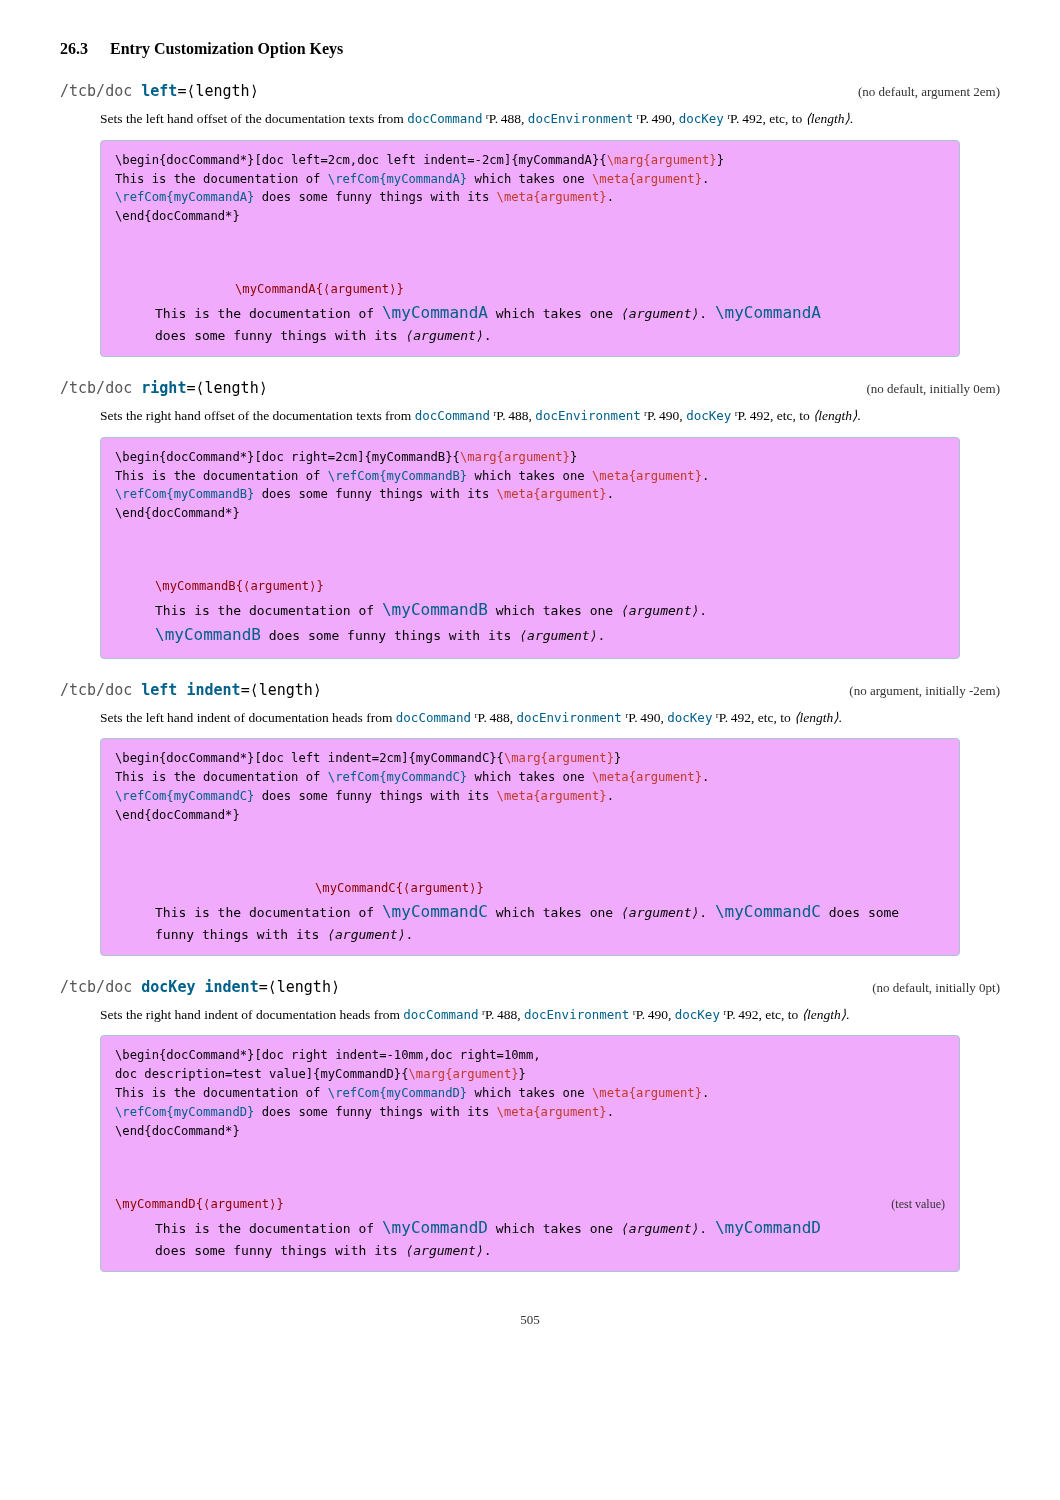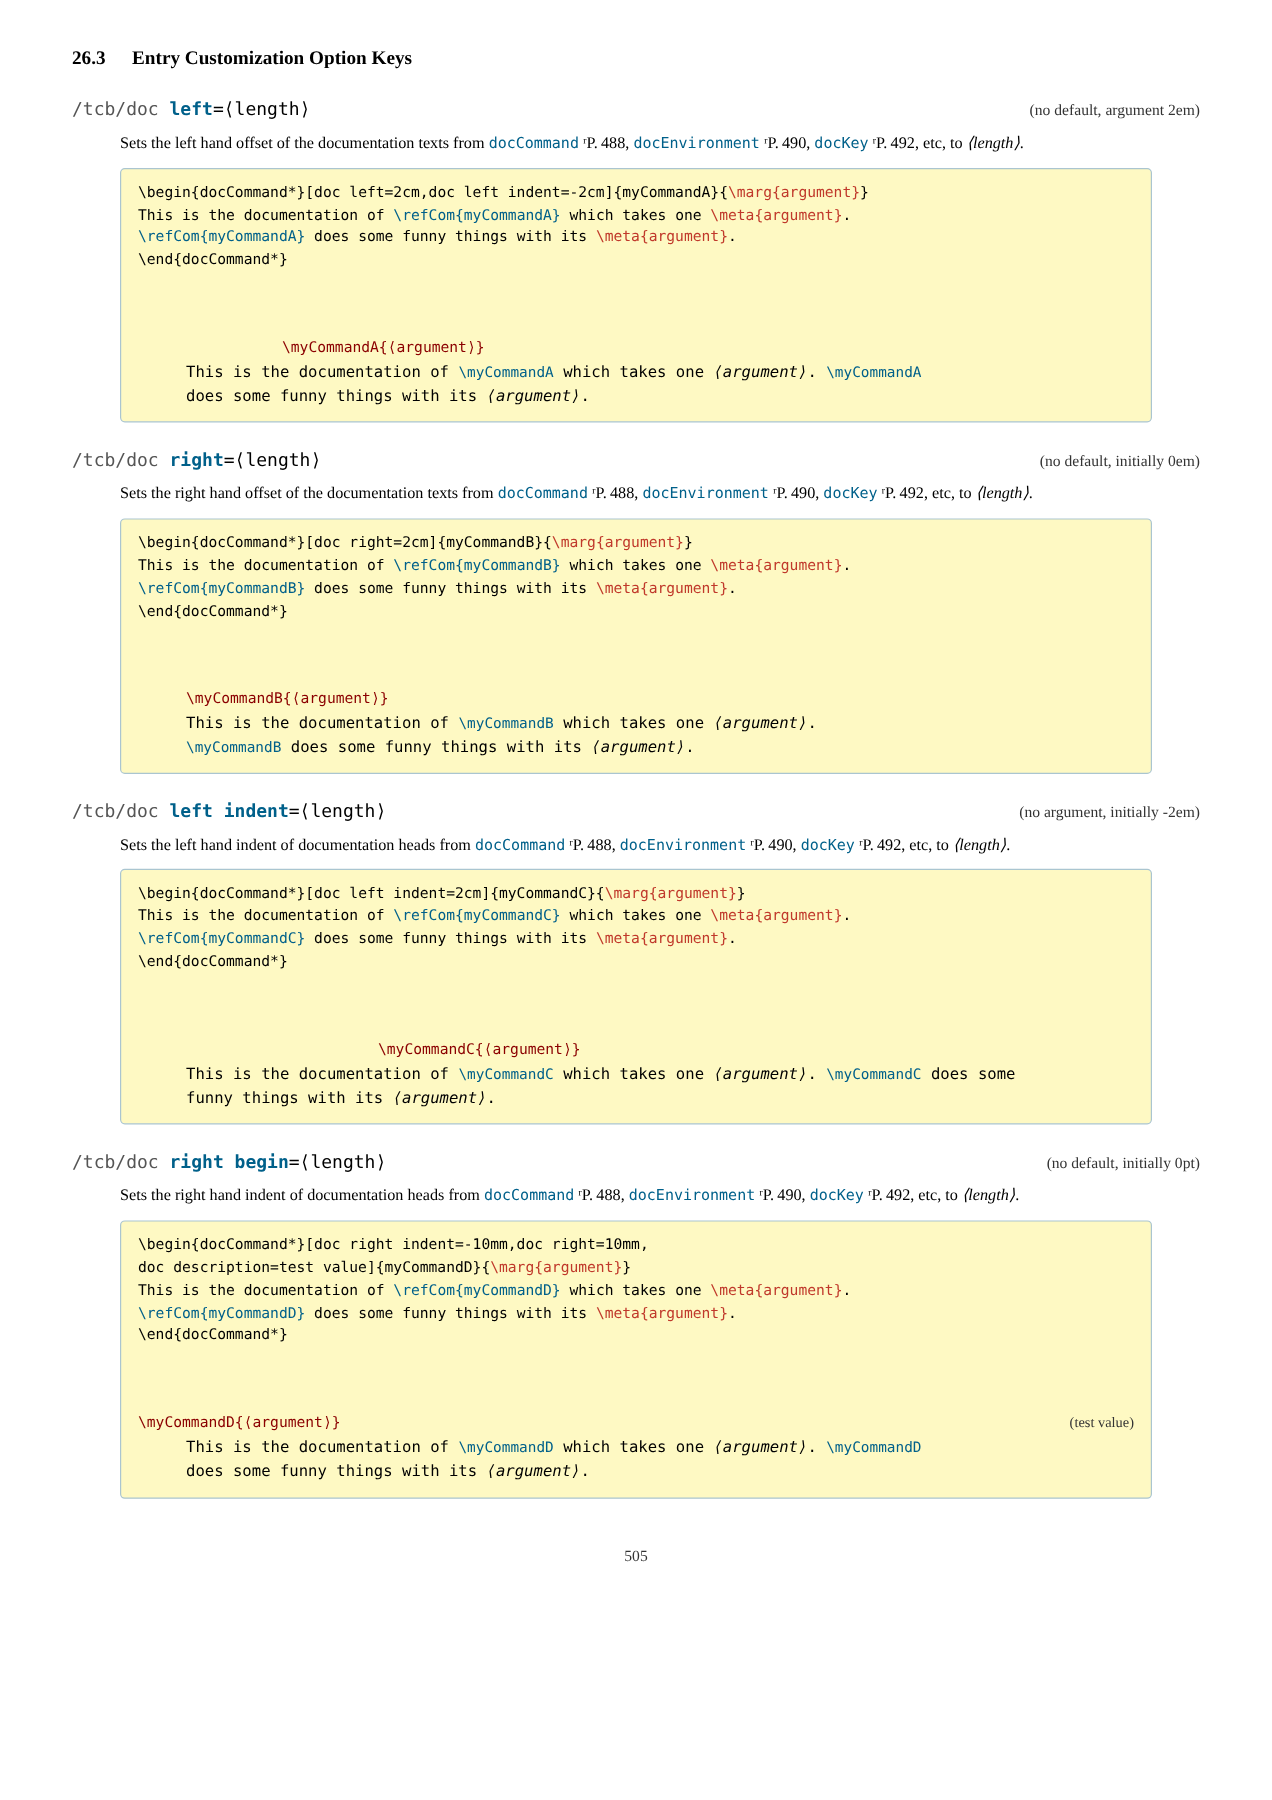--- a/index.html
+++ b/index.html
@@ -64,21 +64,21 @@
     .entry-desc .mono {
       font-family: monospace;
       color: #00608a;
       font-size: 12.5px;
     }
 
     
     .code-box {
       border: 1px solid #aac5d0;
       border-radius: 4px;
-      background: #fef9c3;
+      background: #f0abfc;
       margin: 10px 40px 14px 40px;
       padding: 10px 14px;
       font-family: monospace;
       font-size: 12.2px;
       line-height: 1.55;
       color: #000;
     }
 
     .code-box .kw-begin { color: #000; }
     .code-box .kw-marg { color: #c0392b; font-weight: normal; }
@@ -99,21 +99,21 @@
       margin-top: 40px;
     }
 
     .sub-cmd-desc {
       margin-left: 40px;
       font-size: 13px;
       line-height: 1.55;
       color: #000;
     }
 
-    .sub-cmd-desc .mono { font-family: monospace; color: #00608a; font-size: 12px; }
+    .sub-cmd-desc .mono { font-family: monospace; color: #00608a; font-size: 16px; }
 
     .page-num {
       text-align: center;
       margin-top: 40px;
       font-size: 13px;
       color: #333;
     }
   </style>
 </head>
 <body>
@@ -179,21 +179,21 @@
           <div class="sub-cmd-sig" style="text-indent: 200px;">\myCommandC{⟨argument⟩}</div>
           <div class="sub-cmd-desc">
             <div>This is the documentation of <span class="mono">\myCommandC</span> which takes one <em>⟨argument⟩</em>. <span class="mono">\myCommandC</span> does some</div>
             <div>funny things with its <em>⟨argument⟩</em>.</div>
           </div>
         </div>
       </div>
     </div>
     <div class="entry-block">
       <div class="entry-header">
-        <div class="entry-sig"><span class="cmd-path">/tcb/doc </span><span class="cmd-name">right begin</span><span>=⟨length⟩</span></div>
+        <div class="entry-sig"><span class="cmd-path">/tcb/doc </span><span class="cmd-name">docKey indent</span><span>=⟨length⟩</span></div>
         <div class="entry-default">(no default, initially 0pt)</div>
       </div>
       <div class="entry-desc">Sets the right hand indent of documentation heads from <span class="mono">docCommand</span>&nbsp;ʳP. 488, <span class="mono">docEnvironment</span>&nbsp;ʳP. 490, <span class="mono">docKey</span>&nbsp;ʳP. 492, etc, to <em>⟨length⟩</em>.</div>
       <div class="code-box">
         <div><span class="kw-begin">\begin</span>{docCommand*}[doc right indent=-10mm,doc right=10mm,</div>
         <div>    doc description=test value]{myCommandD}{<span class="kw-marg">\marg{argument}</span>}</div>
         <div>  This is the documentation of <span class="kw-refcom">\refCom{myCommandD}</span> which takes one <span class="kw-meta">\meta{argument}</span>.</div>
         <div>  <span class="kw-refcom">\refCom{myCommandD}</span> does some funny things with its <span class="kw-meta">\meta{argument}</span>.</div>
         <div><span class="kw-begin">\end</span>{docCommand*}</div>
         <div class="sub-cmd-block">

